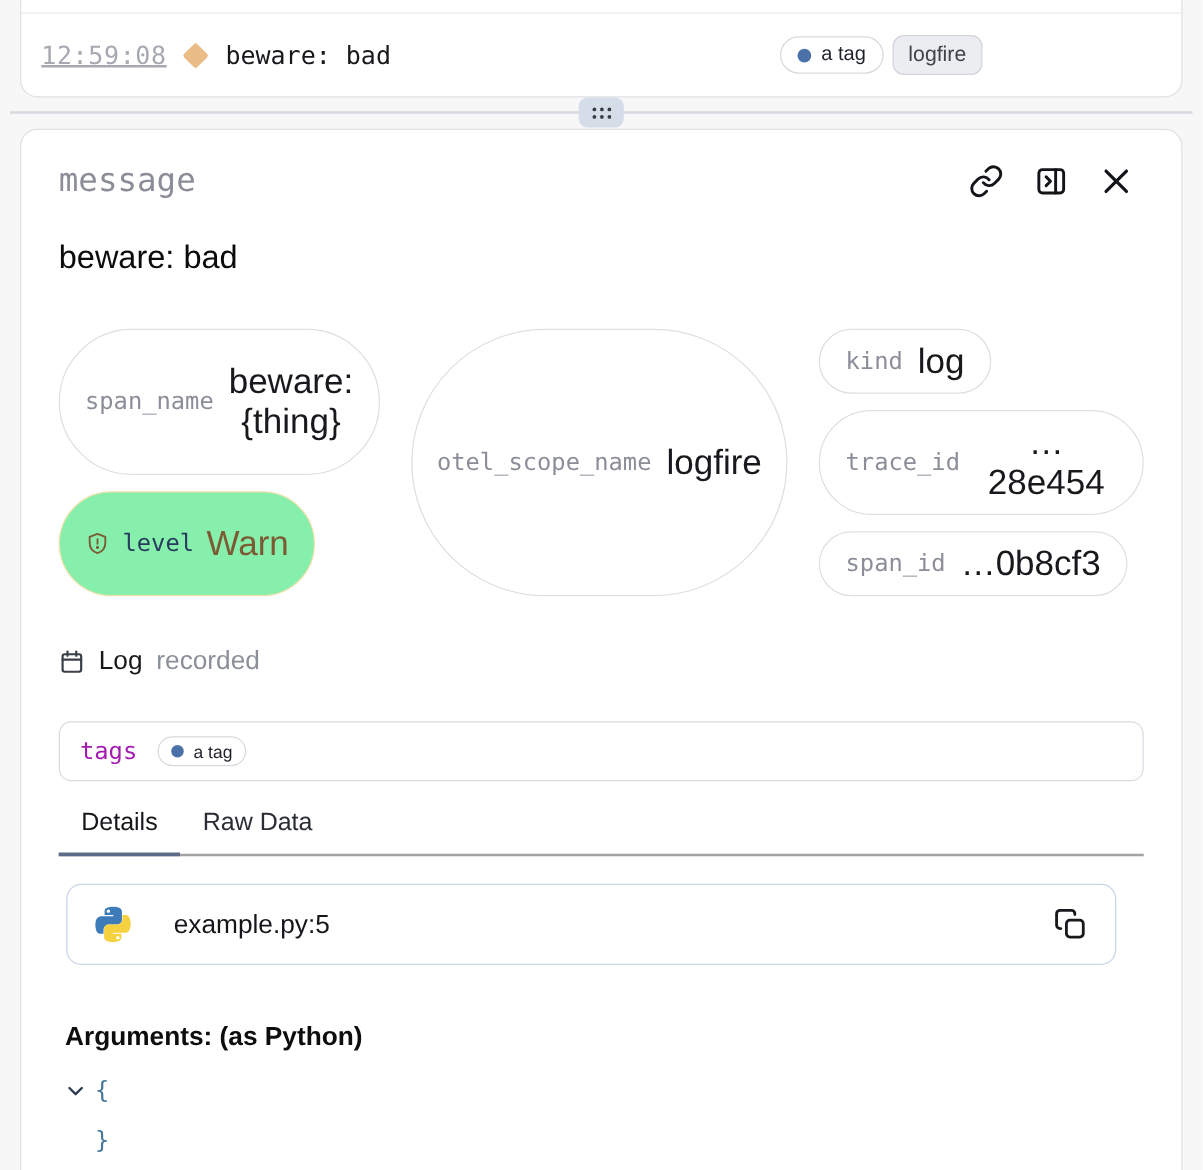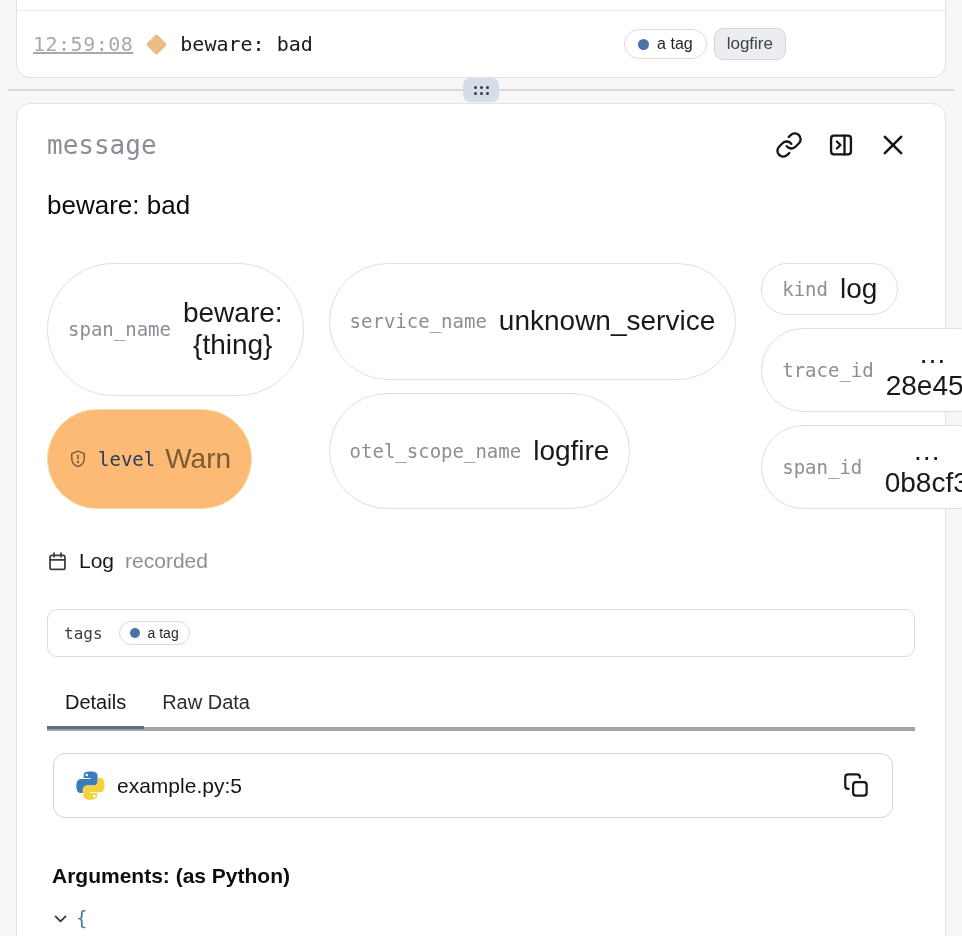--- a/index.html
+++ b/index.html
@@ -47,46 +47,46 @@
   .hicon svg { width:100%; height:100%; display:block; }
 
   .title { margin-top:30px; font-size:26px; font-weight:500; color:#0b0c0e; }
 
   .attr-rows { margin-top:42px; display:flex; gap:25px; }
   .attr-row { display:flex; gap:13px; flex-wrap:wrap; }
   .pill { display:inline-flex; align-items:center; gap:12px; border:1px solid #dddfe3;
     border-radius:999px; padding:9px 20px; background:#fff; cursor:pointer; }
   .pill-key { font-family:"DejaVu Sans Mono", monospace; font-size:19px; color:#8b8e99; }
   .pill-val { font-size:28px; font-weight:500; color:#17191c;text-align:center; }
-  .pill.level { background:#fdba74; border-color:#efe0a8; gap:10px; }
+  .pill.level { background:#86efac; border-color:#efe0a8; gap:10px; }
   .pill.level .pill-key { color:#273b5e; }
   .pill.level .pill-val { color:#7c5b34; }
   .shield { width:20px; height:20px; color:#7c5b34; }
   .shield svg { width:100%; height:100%; display:block; }
 
   .recorded { margin-top:40px; display:flex; align-items:center; gap:11px; font-size:21px; }
   .cal-icon { width:21px; height:21px; color:#3a3f47; }
   .cal-icon svg { width:100%; height:100%; display:block; }
   .rec-kind, .rec-date { color:#17191c; }
   .rec-verb { color:#8b8f99;text-align:center; }
 
   .tags-box { margin-top:36px; border:1px solid #dadce2; border-radius:10px;
     padding:8px 16px; display:flex; align-items:center; gap:16px; min-height:48px; }
-  .tags-label { font-size:16px; color:#404040; }
+  .tags-label { font-size:19px; color:#a21caf; }
   .tags-box .tag-pill { padding:3px 10px; font-size:14px; border-radius:13px; }
   .tags-box .tag-dot { width:10px; height:10px; }
 
-  .tabs { margin-top:30px; display:flex; border-bottom:4px solid #a3a3a3; }
+  .tabs { margin-top:18px; display:flex; border-bottom:2px solid #a3a3a3; }
   .tab { font-size:20px; padding:4px 18px 12px 18px; cursor:pointer; color:#2a2d33;
     border-bottom:3px solid transparent; margin-bottom:-2px; }
   .tab.active { color:#15171a; border-bottom-color:#5d6a88; }
 
   .loc-box { margin-top:22px; margin-left:6px; margin-right:22px;
     border:1.5px solid #c9d5ea; border-radius:12px; padding:17px 22px;
-    display:flex; align-items:center; gap:12px; }
+    display:flex; align-items:center; gap:34px; }
   .py-icon { width:29px; height:29px; flex:0 0 auto; }
   .py-icon svg { width:100%; height:100%; display:block; }
   .loc-file { font-size:21px; color:#141619; }
   .copy-btn { margin-left:auto; width:27px; height:27px; color:#17191c; cursor:pointer; }
   .copy-btn svg { width:100%; height:100%; display:block; }
 
   .args-heading { margin-top:46px; margin-left:5px; font-size:21px; font-weight:bold; color:#0c0d0f; }
 
   .code { margin-top:10px; margin-left:5px; font-family:"DejaVu Sans Mono", monospace;
     font-size:19px; }
@@ -176,24 +176,20 @@
             <line x1="12" y1="7.5" x2="12" y2="12"></line>
             <circle cx="12" cy="15.5" r="0.6" fill="currentColor"></circle>
           </svg>
         </span>
         <span class="pill-key mono">level</span>
         <span class="pill-val">Warn</span>
       </span>
     </div>
     <div class="attr-row">
       <span class="pill">
-        <span class="pill-key">service_name</span>
-        <span class="pill-val">unknown_service</span>
-      </span>
-      <span class="pill">
         <span class="pill-key">otel_scope_name</span>
         <span class="pill-val">logfire</span>
       </span>
     </div>
     <div class="attr-row">
       <span class="pill">
         <span class="pill-key">kind</span>
         <span class="pill-val">log</span>
       </span>
       <span class="pill">

